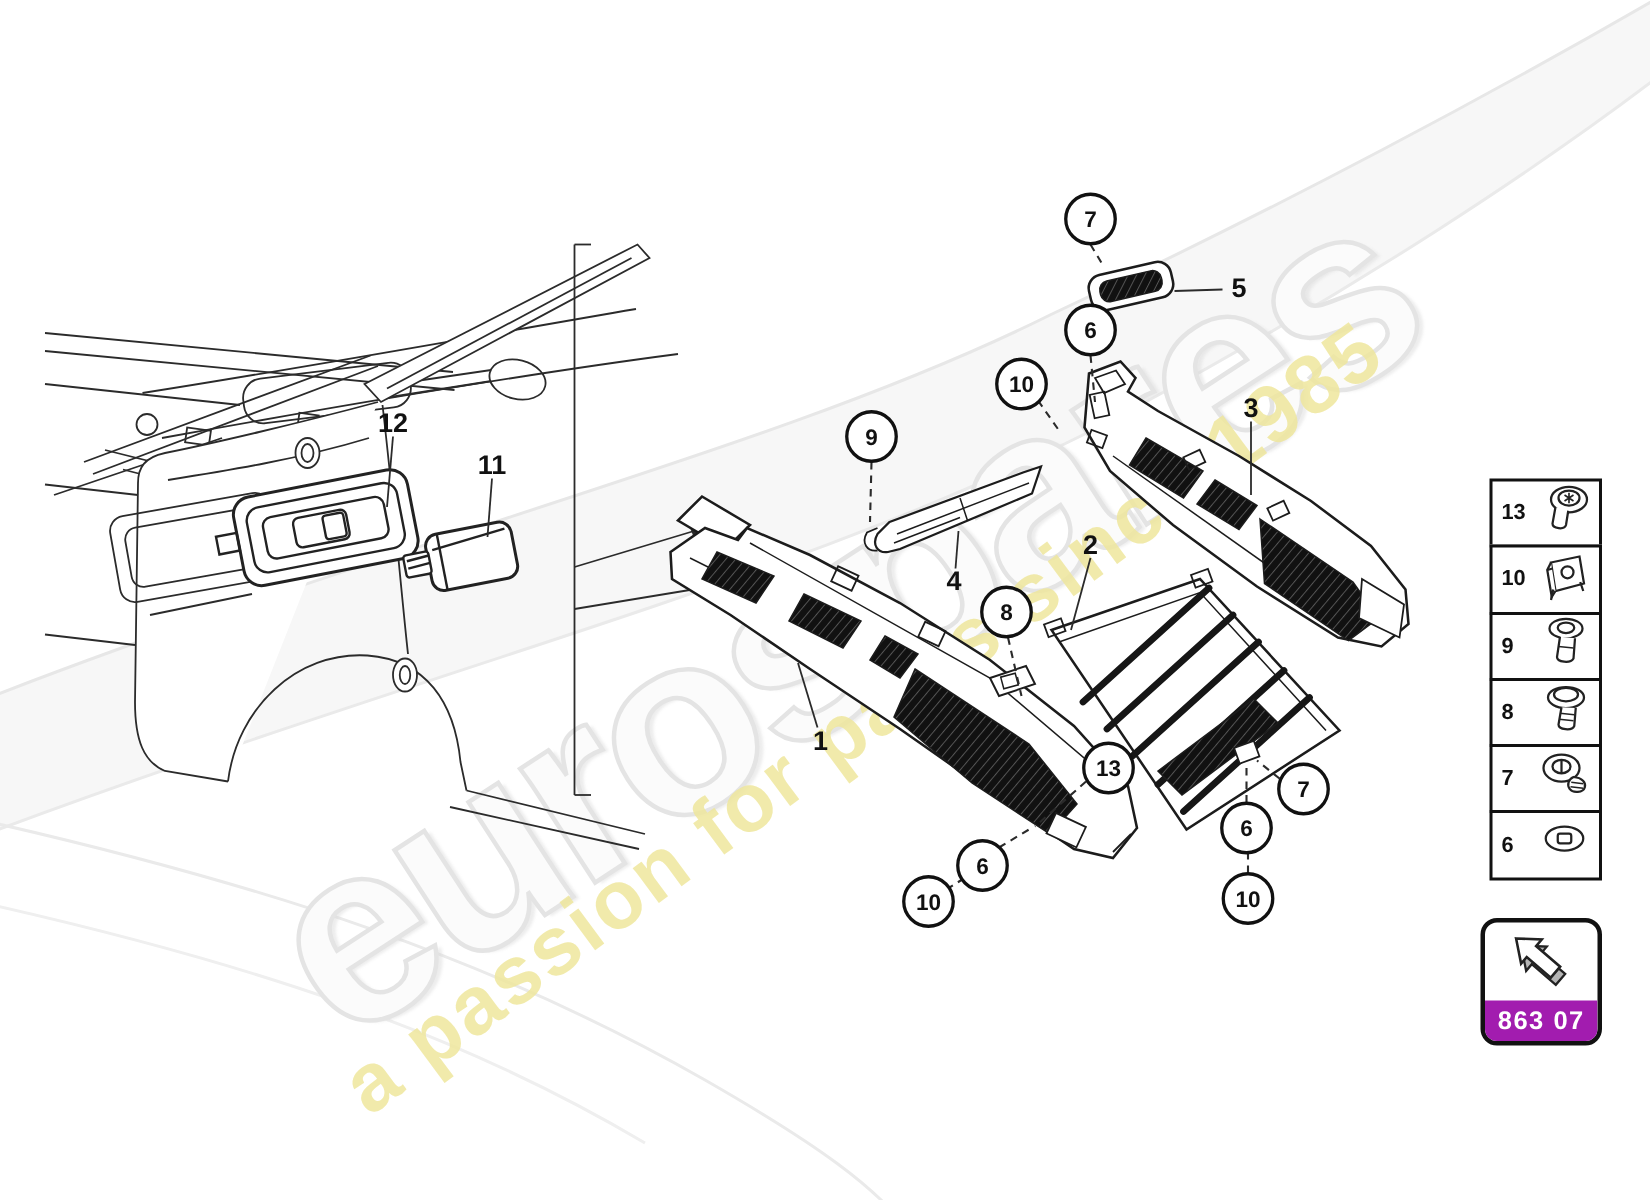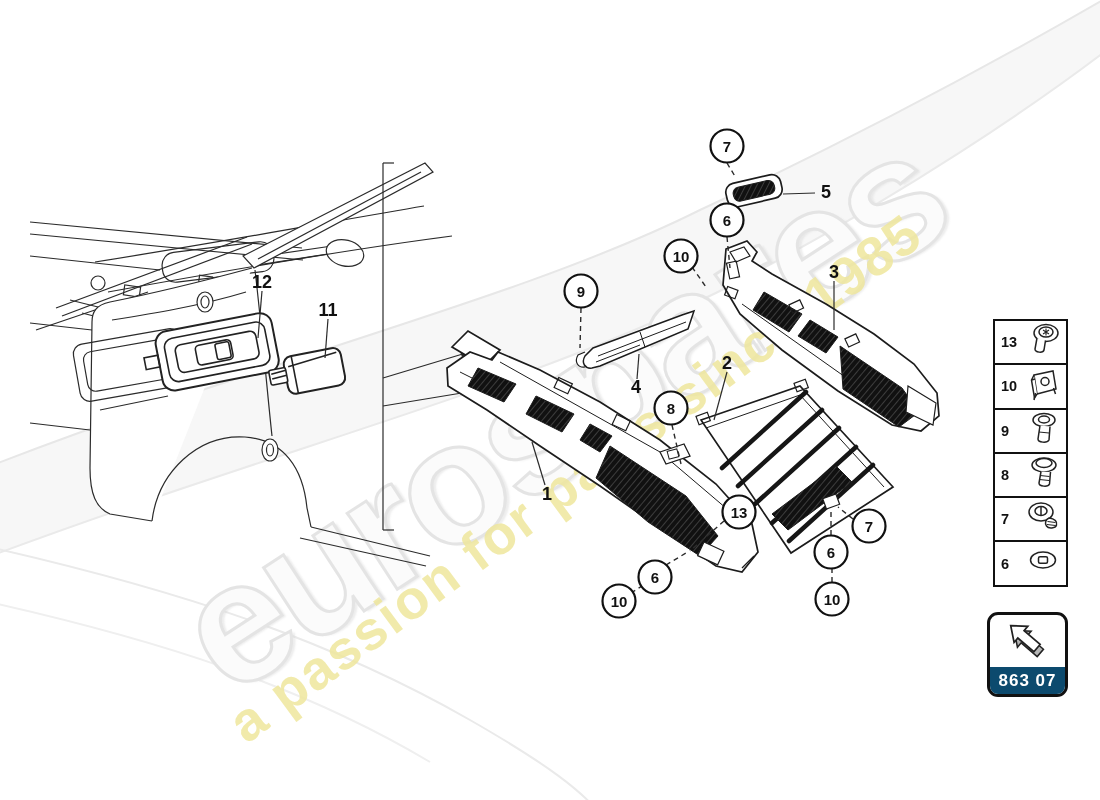--- a/index.html
+++ b/index.html
@@ -19,21 +19,21 @@
   .cell{box-sizing:border-box;width:75px;height:46.3px;border:2px solid #111;margin-top:-2px;
     background:#fff;display:flex;align-items:center;padding:0 2px 0 6px;}
   .cell:first-child{margin-top:0;}
   .cell .num{font-size:14.5px;font-weight:bold;color:#111;width:20px;flex:none;}
   .cell svg{flex:none;margin-left:1px;}
   
   .plate{position:absolute;left:987px;top:612px;width:81px;height:85px;box-sizing:border-box;
     border:3px solid #111;border-radius:11px;background:#fff;overflow:hidden;
     display:flex;flex-direction:column;}
   .plate .arrow-area{flex:1;display:flex;align-items:center;justify-content:center;}
-  .plate .code-bar{height:27px;background:#0c4a6e;color:#fff;display:flex;align-items:center;
+  .plate .code-bar{height:27px;background:#a21caf;color:#fff;display:flex;align-items:center;
     justify-content:center;font-size:17px;font-weight:bold;letter-spacing:1px;}
   svg text{font-family:"Liberation Sans",sans-serif;}
   .co{font-size:15px;font-weight:bold;fill:#111;text-anchor:middle;}
   .pl{font-size:18px;font-weight:bold;fill:#111;text-anchor:middle;}
 </style>
 </head>
 <body>
 
 <div class="page">
 

